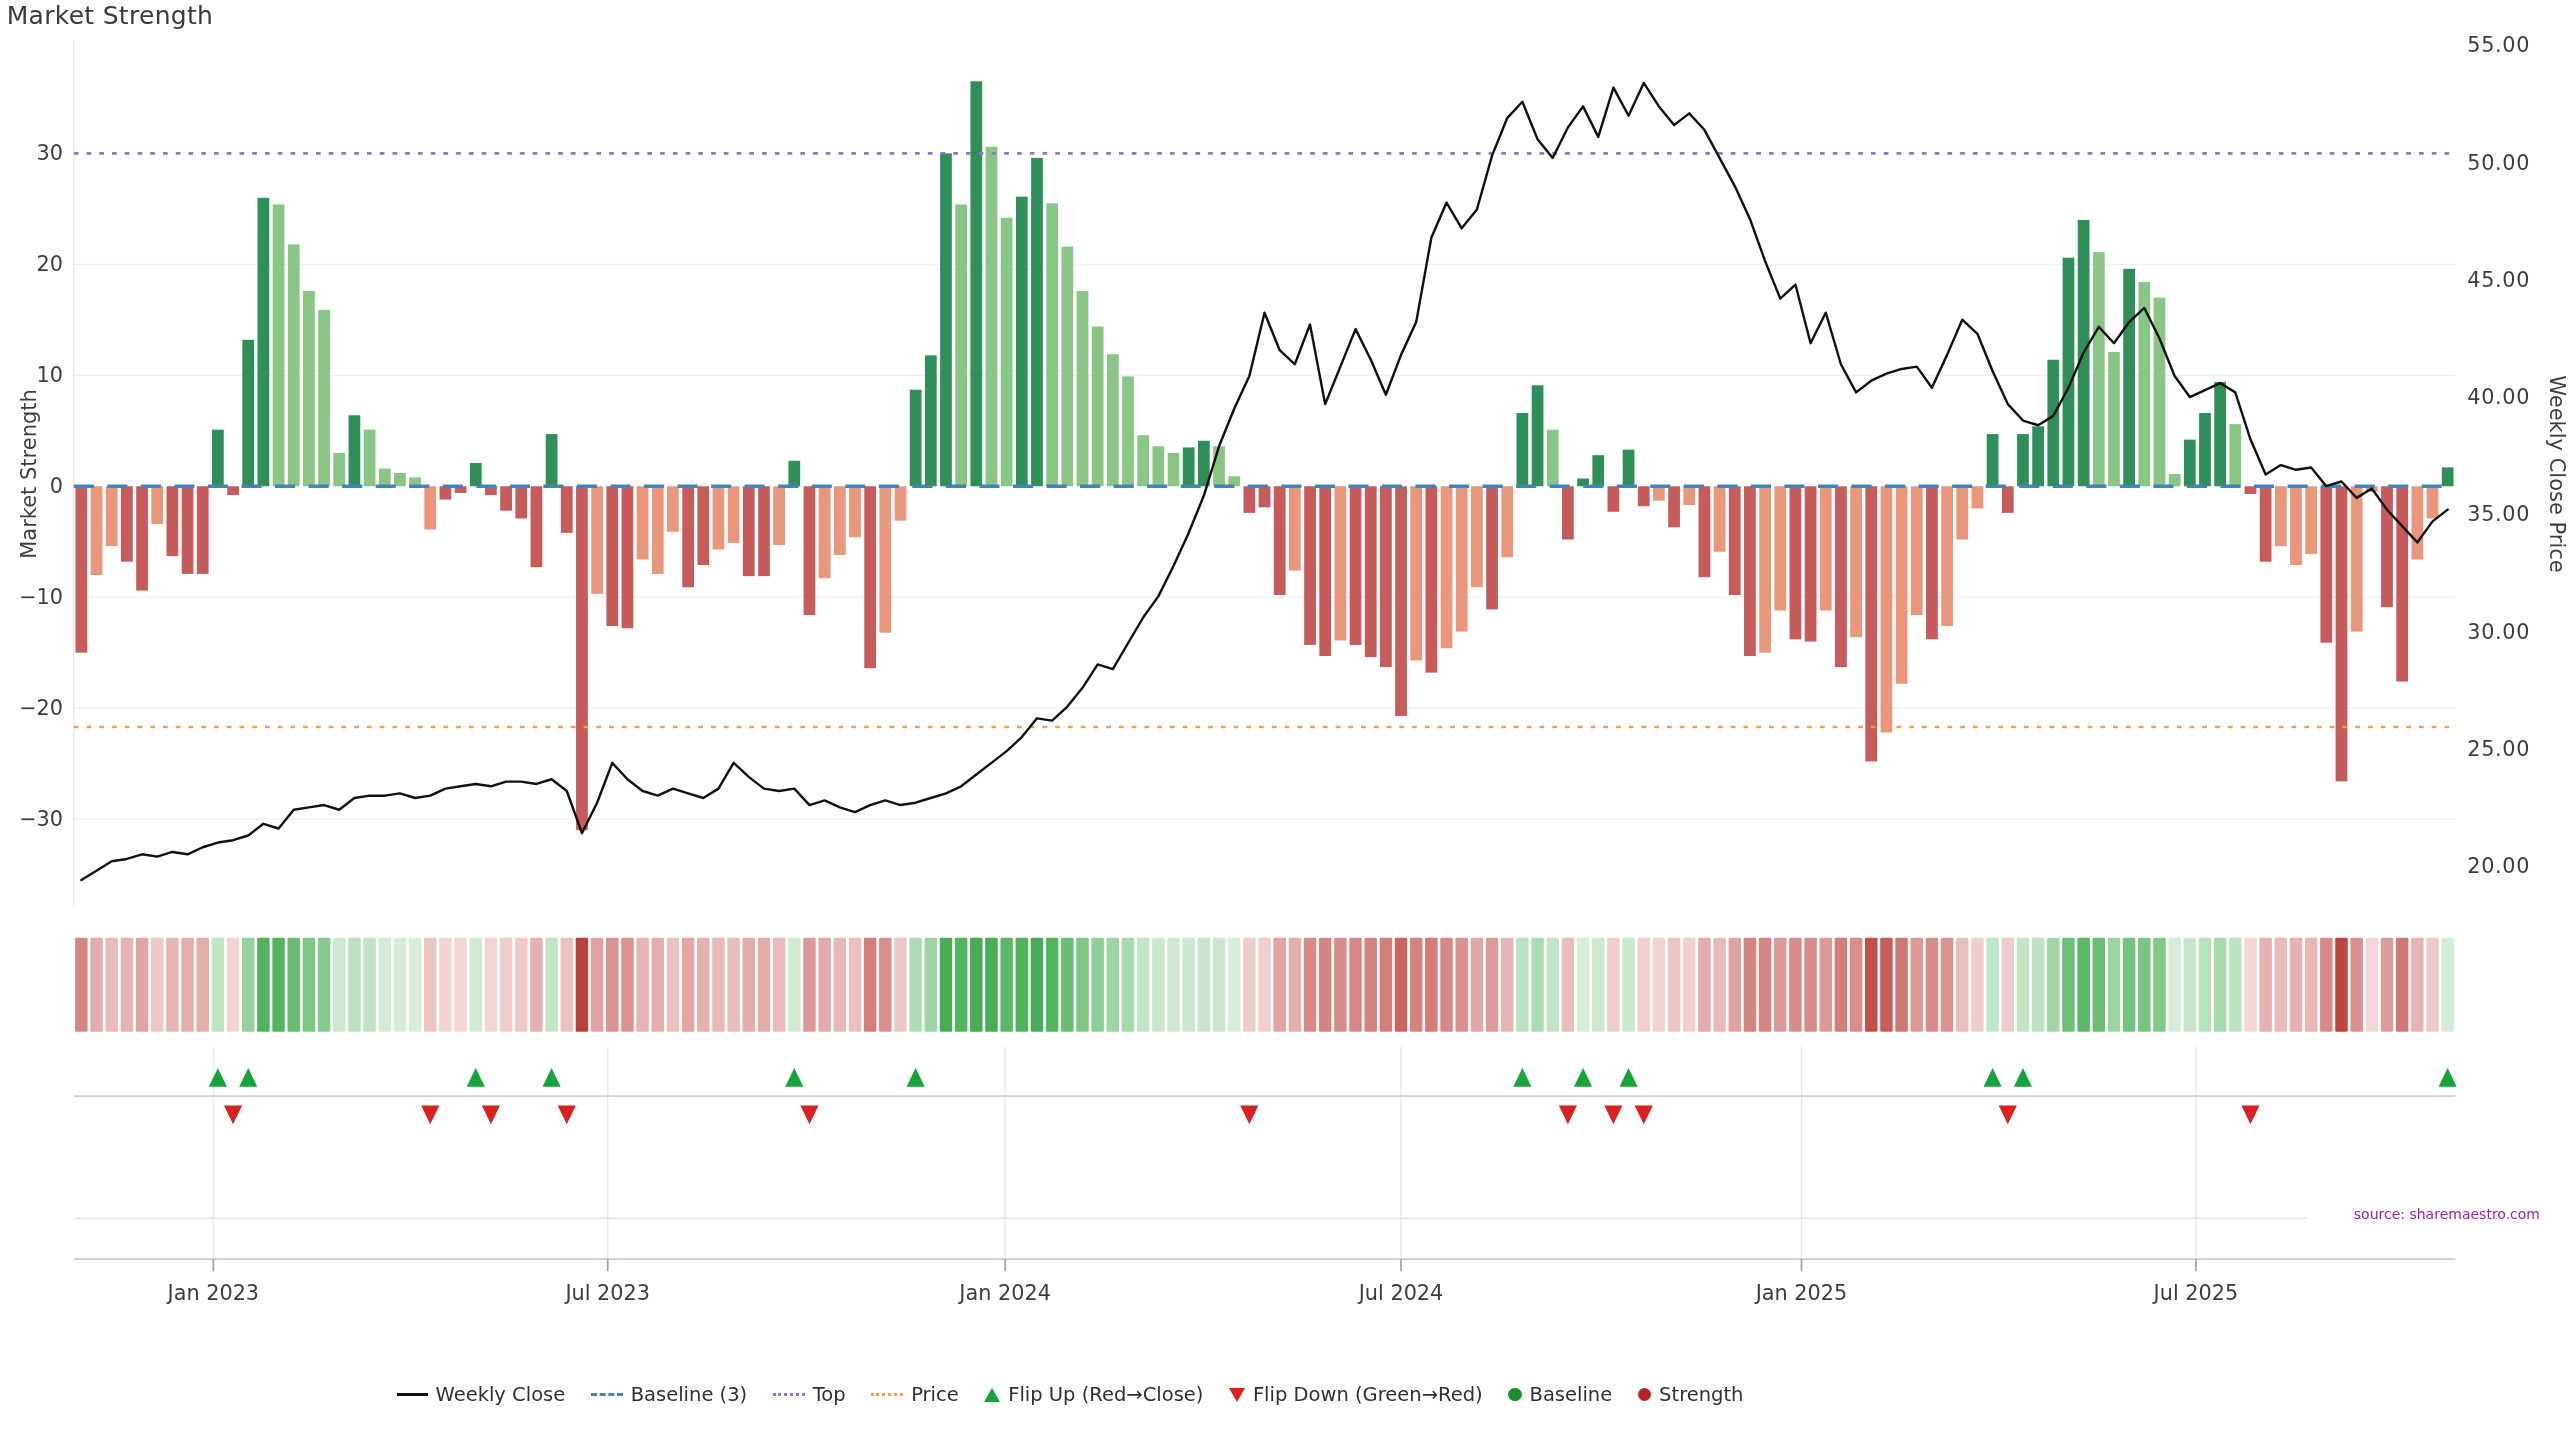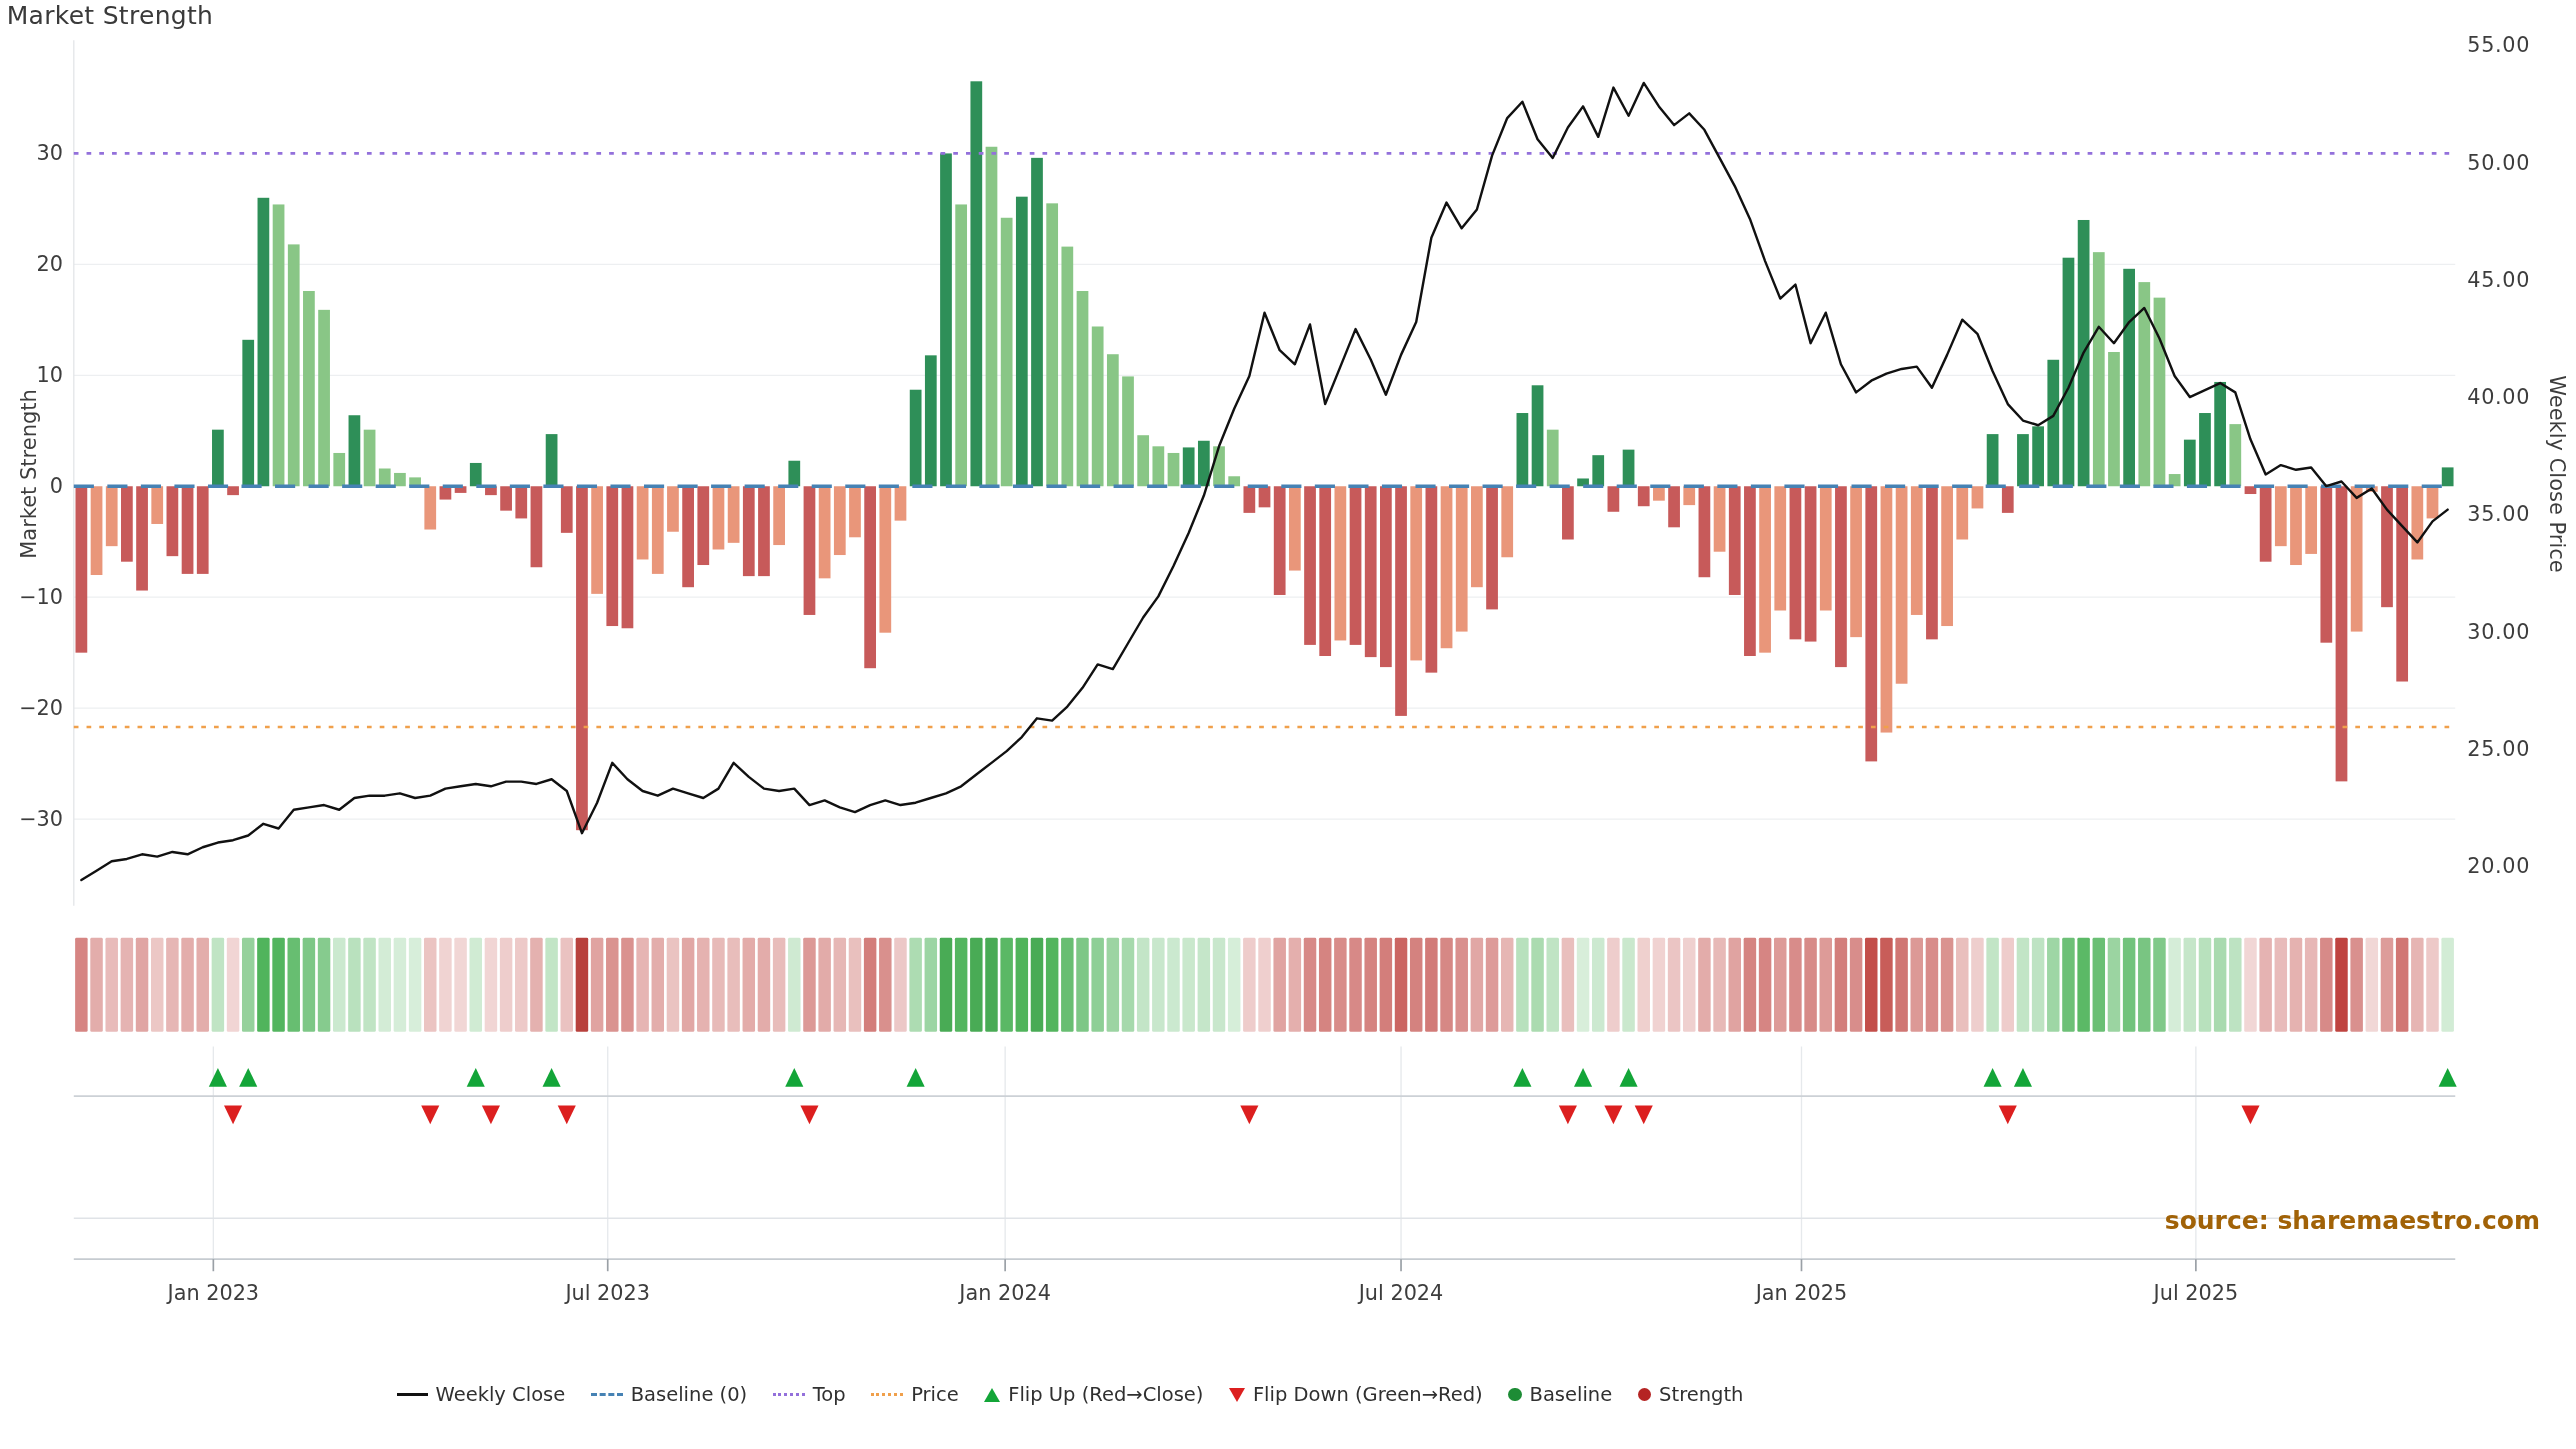--- a/index.html
+++ b/index.html
@@ -4,21 +4,21 @@
 <style>
   html,body{margin:0;padding:0;background:#ffffff;}
   body{width:2576px;height:1449px;position:relative;overflow:hidden;
        font-family:"DejaVu Sans","Liberation Sans",sans-serif;}
   .stage{position:absolute;inset:0;}
   .page-title{position:absolute;left:6.7px;top:1.3px;font-size:25px;font-weight:500;color:#3a3a3a;letter-spacing:0.3px;}
   .axis-title-left{position:absolute;left:-126px;top:462px;width:309px;text-align:center;
       transform:rotate(-90deg);font-size:21px;color:#3d3d3d;}
   .axis-title-right{position:absolute;left:2402px;top:462px;width:309px;text-align:center;
       transform:rotate(90deg);font-size:21px;color:#3d3d3d;}
-  .source-note{position:absolute;right:36px;top:1206px;font-size:25px;color:#a16207;font-weight:bold;}
+  .source-note{position:absolute;right:36px;top:1206px;font-size:14px;color:#a21caf;}
   svg.chart{position:absolute;left:0;top:0;}
   .legend{position:absolute;left:0;top:1383px;width:2140px;display:flex;justify-content:center;
       align-items:center;gap:25.5px;}
   .legend-item{display:flex;align-items:center;gap:8px;}
   .legend-label{font-size:19.5px;color:#303030;white-space:nowrap;}
   .g-line{display:inline-block;width:31px;height:0;border-top:3.4px solid #111;}
   .g-dash{display:inline-block;width:32px;height:0;border-top:3.4px dashed #4682b4;}
   .g-dots{display:inline-block;width:32px;height:0;border-top:3.4px dotted #9370db;}
   .g-tri-up{display:inline-block;width:0;height:0;border-left:8.7px solid transparent;
       border-right:8.7px solid transparent;border-bottom:14.8px solid #13a538;}
@@ -419,21 +419,21 @@
       <path d="M 3341.245222929936 1648 L 3368.245222929936 1648 L 3354.745222929936 1676 Z" fill="#dc1f1f"></path>
     </svg>
   <div class="source-note">source: sharemaestro.com</div>
   <div class="legend" id="legend">
       <div class="legend-item">
         <span class="g-line" style="border-top-color: rgb(17, 17, 17);"></span>
         <span class="legend-label">Weekly Close</span>
       </div>
       <div class="legend-item">
         <span class="g-dash" style="border-top-color: rgb(70, 130, 180);"></span>
-        <span class="legend-label">Baseline (0)</span>
+        <span class="legend-label">Baseline (3)</span>
       </div>
       <div class="legend-item">
         <span class="g-dots" style="border-top-color: rgb(147, 112, 219);"></span>
         <span class="legend-label">Top</span>
       </div>
       <div class="legend-item">
         <span class="g-dots" style="border-top-color: rgb(240, 160, 75);"></span>
         <span class="legend-label">Price</span>
       </div>
       <div class="legend-item">

